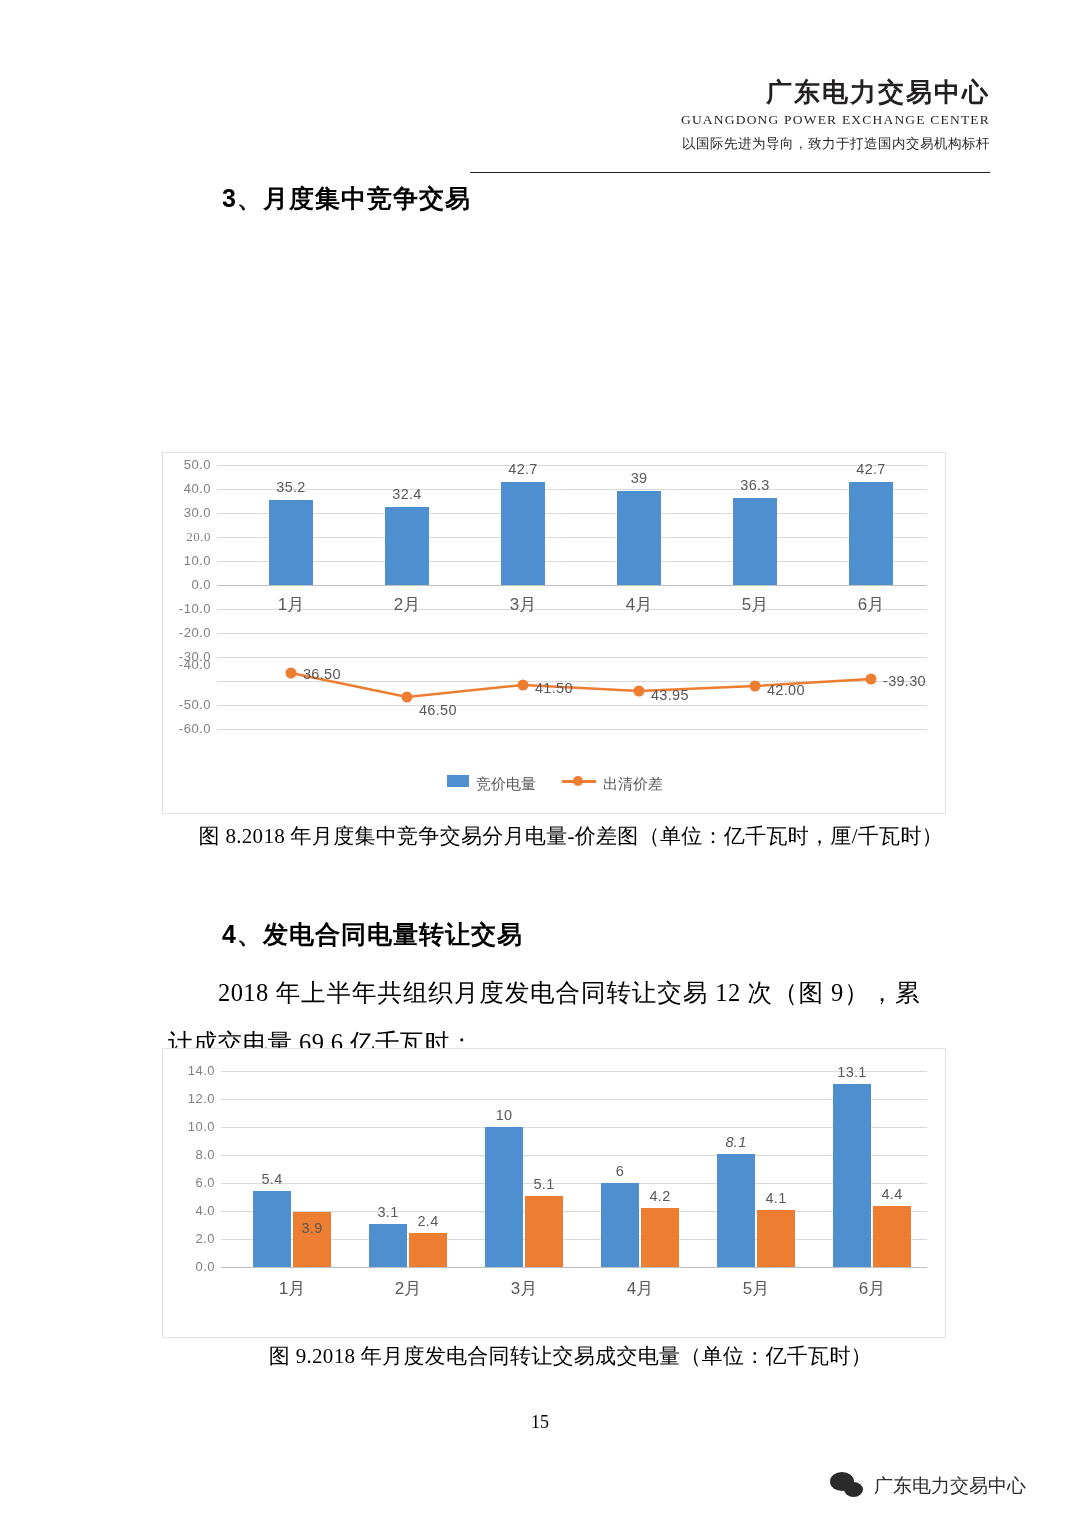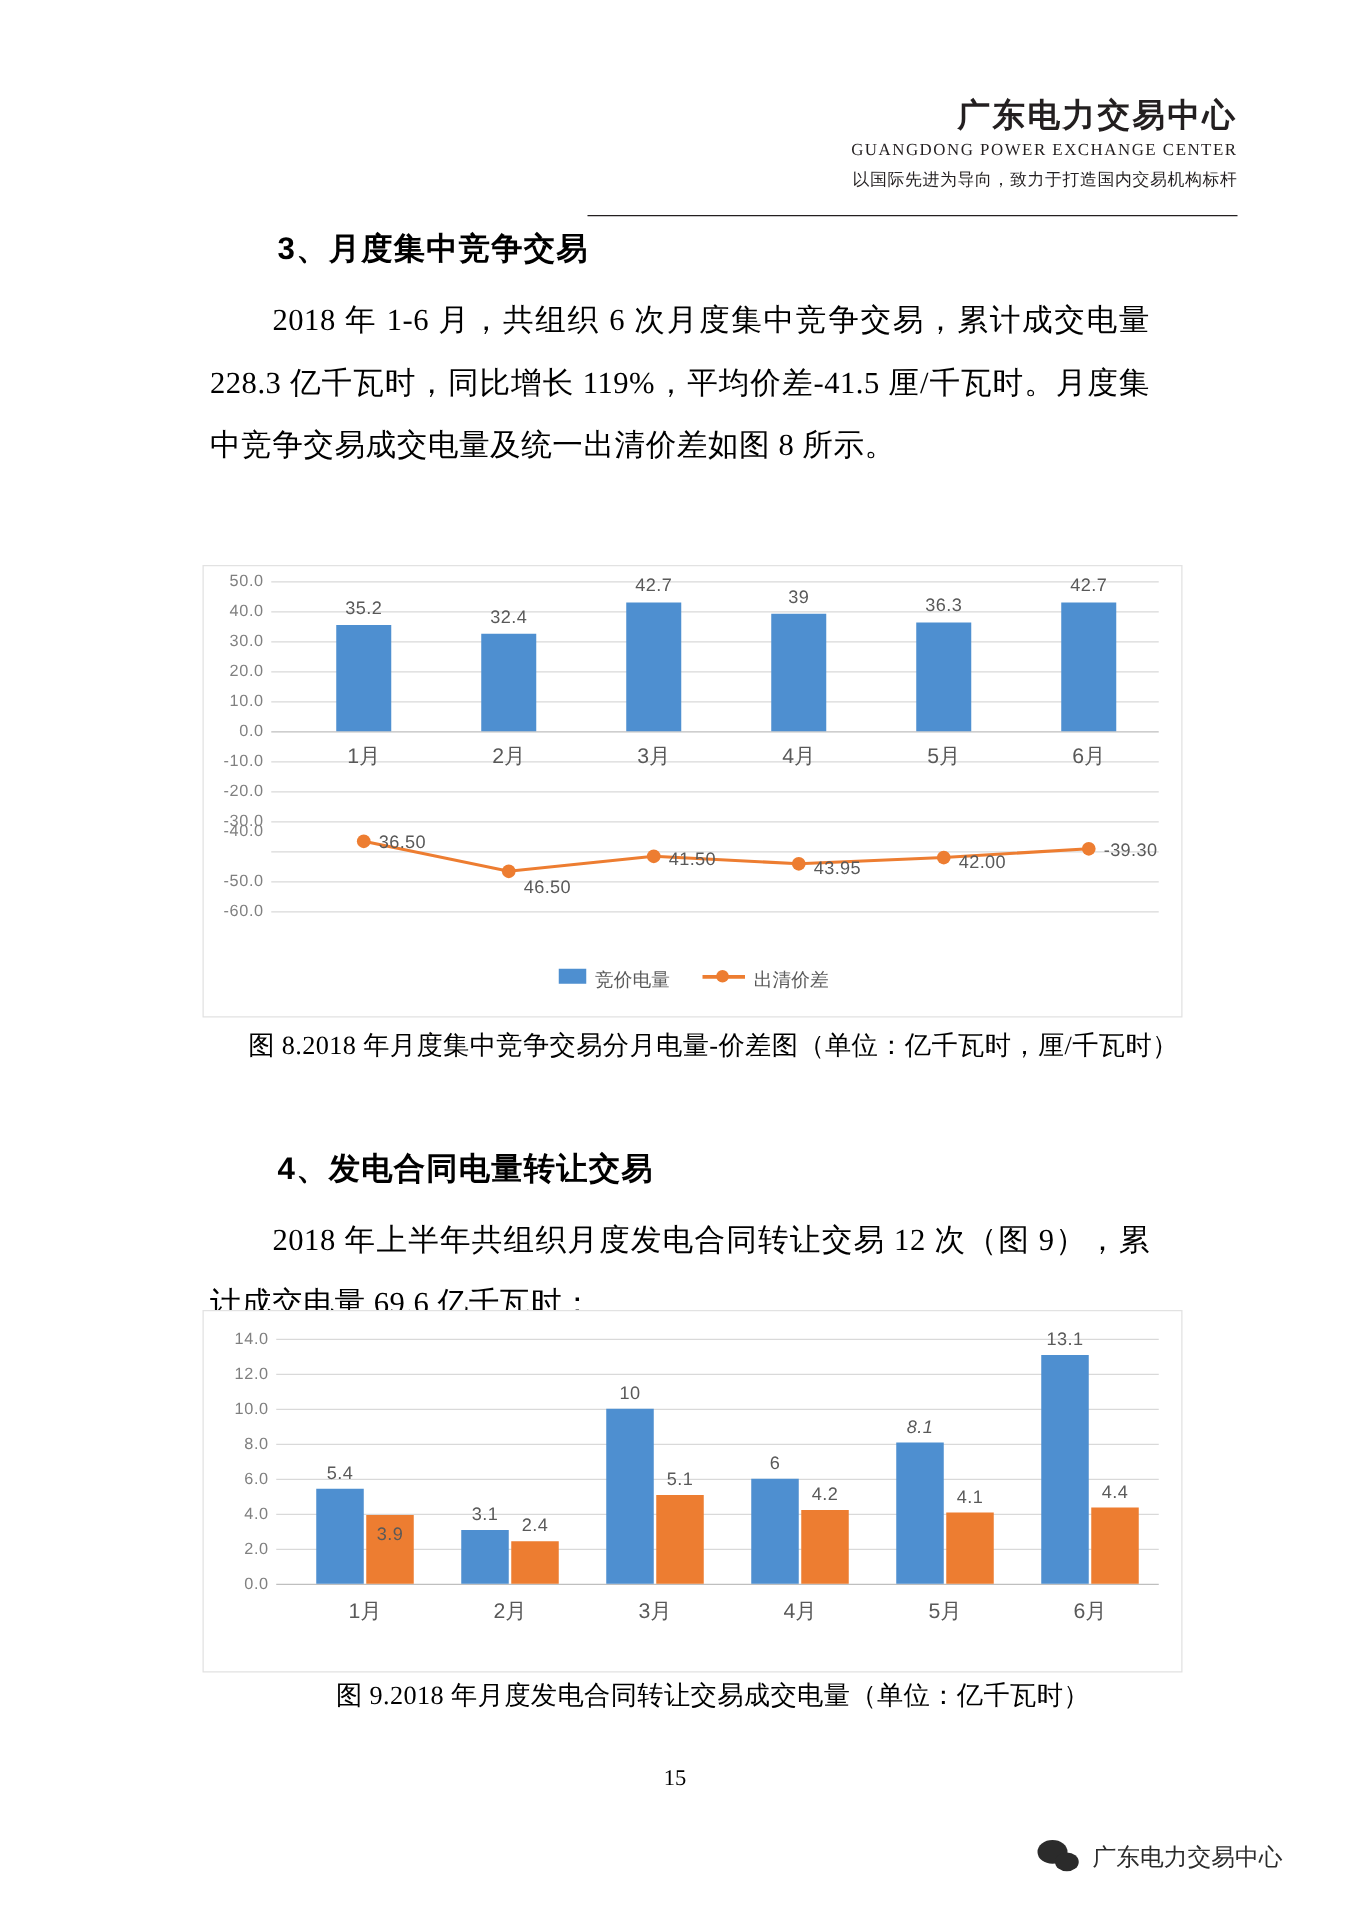--- a/index.html
+++ b/index.html
@@ -221,41 +221,40 @@
 <div class="page">
 
   <div class="header">
     <div class="header-cn">广东电力交易中心</div>
     <div class="header-en">GUANGDONG  POWER  EXCHANGE  CENTER</div>
     <div class="header-slogan">以国际先进为导向，致力于打造国内交易机构标杆</div>
   </div>
   <div class="header-rule"></div>
 
   <div class="h-section" style="left:222px; top:182px;">3、月度集中竞争交易</div>
-  <div class="para" style="left:168px; top:232px; width:752px; text-indent:50px;">2018 年 1-6 月，共组织 6 次月度集中竞争交易，累计成交电量 228.3 亿千瓦时，同比增长 119%，平均价差-41.5 厘/千瓦时。月度集中竞争交易成交电量及统一出清价差如图 8 所示。</div>
 
   <div class="chart-box" style="left:162px; top:452px; width:784px; height:362px;">
 
     <div class="gridline" style="top:12px; left:54px; width:710px;"></div>
     <div class="gridline" style="top:36px; left:54px; width:710px;"></div>
     <div class="gridline" style="top:60px; left:54px; width:710px;"></div>
     <div class="gridline" style="top:84px; left:54px; width:710px;"></div>
     <div class="gridline" style="top:108px; left:54px; width:710px;"></div>
     <div class="gridline" style="top:132px; left:54px; width:710px; background:#bfbfbf;"></div>
     <div class="gridline" style="top:156px; left:54px; width:710px;"></div>
     <div class="gridline" style="top:180px; left:54px; width:710px;"></div>
     <div class="gridline" style="top:204px; left:54px; width:710px;"></div>
     <div class="gridline" style="top:228px; left:54px; width:710px;"></div>
     <div class="gridline" style="top:252px; left:54px; width:710px;"></div>
     <div class="gridline" style="top:276px; left:54px; width:710px;"></div>
 
     <div class="axis-label" style="left:0px; top:4px; width:48px;">50.0</div>
     <div class="axis-label" style="left:0px; top:28px; width:48px;">40.0</div>
     <div class="axis-label" style="left:0px; top:52px; width:48px;">30.0</div>
-    <div class="axis-label" style="left:0px; top:76px; width:48px;">20.0</div>
+    <div class="axis-label" style="left:0px; top:76px; width:48px;font-family:Liberation Serif, serif;">20.0</div>
     <div class="axis-label" style="left:0px; top:100px; width:48px;">10.0</div>
     <div class="axis-label" style="left:0px; top:124px; width:48px;">0.0</div>
     <div class="axis-label" style="left:0px; top:148px; width:48px;">-10.0</div>
     <div class="axis-label" style="left:0px; top:172px; width:48px;">-20.0</div>
     <div class="axis-label" style="left:0px; top:196px; width:48px;">-30.0</div>
     <div class="axis-label" style="left:0px; top:204px; width:48px;">-40.0</div>
     <div class="axis-label" style="left:0px; top:244px; width:48px;">-50.0</div>
     <div class="axis-label" style="left:0px; top:268px; width:48px;">-60.0</div>
 
     <div class="bar" style="left:106px; width:44px; top:47px;  height:85px;"></div>

